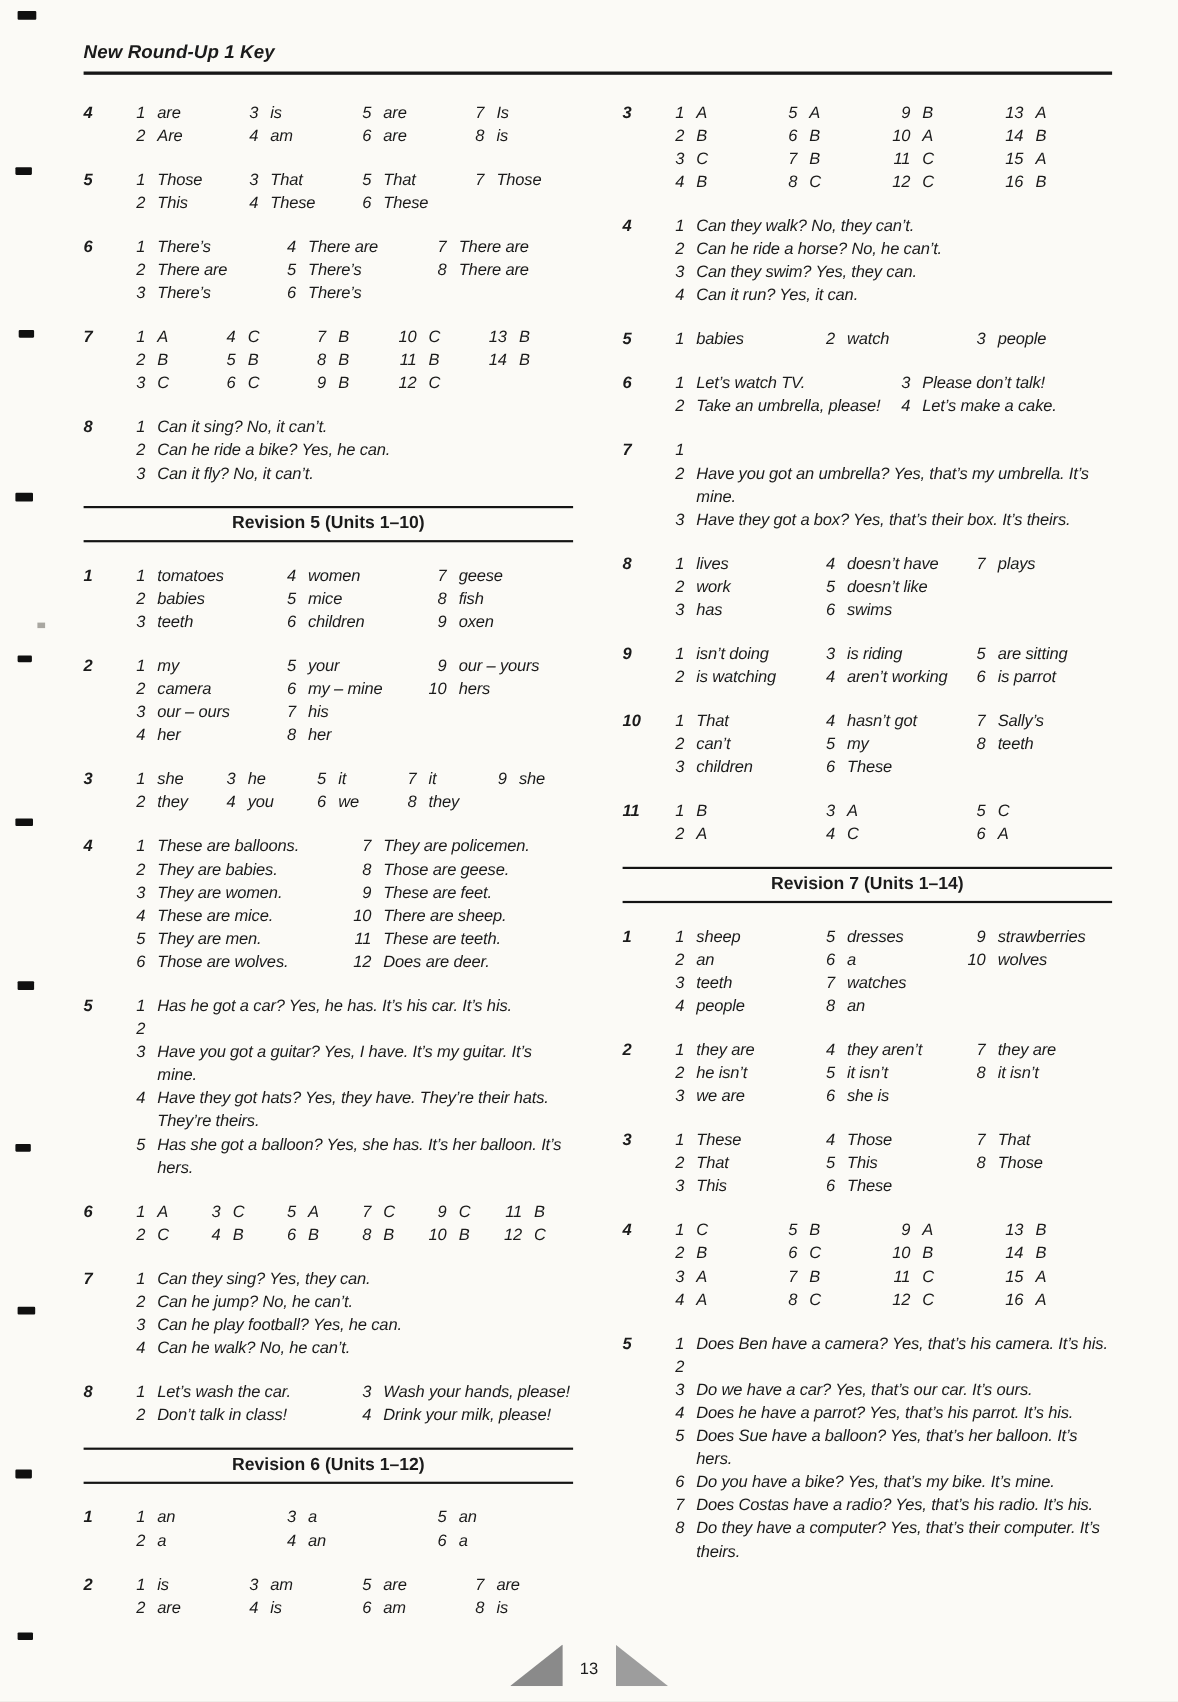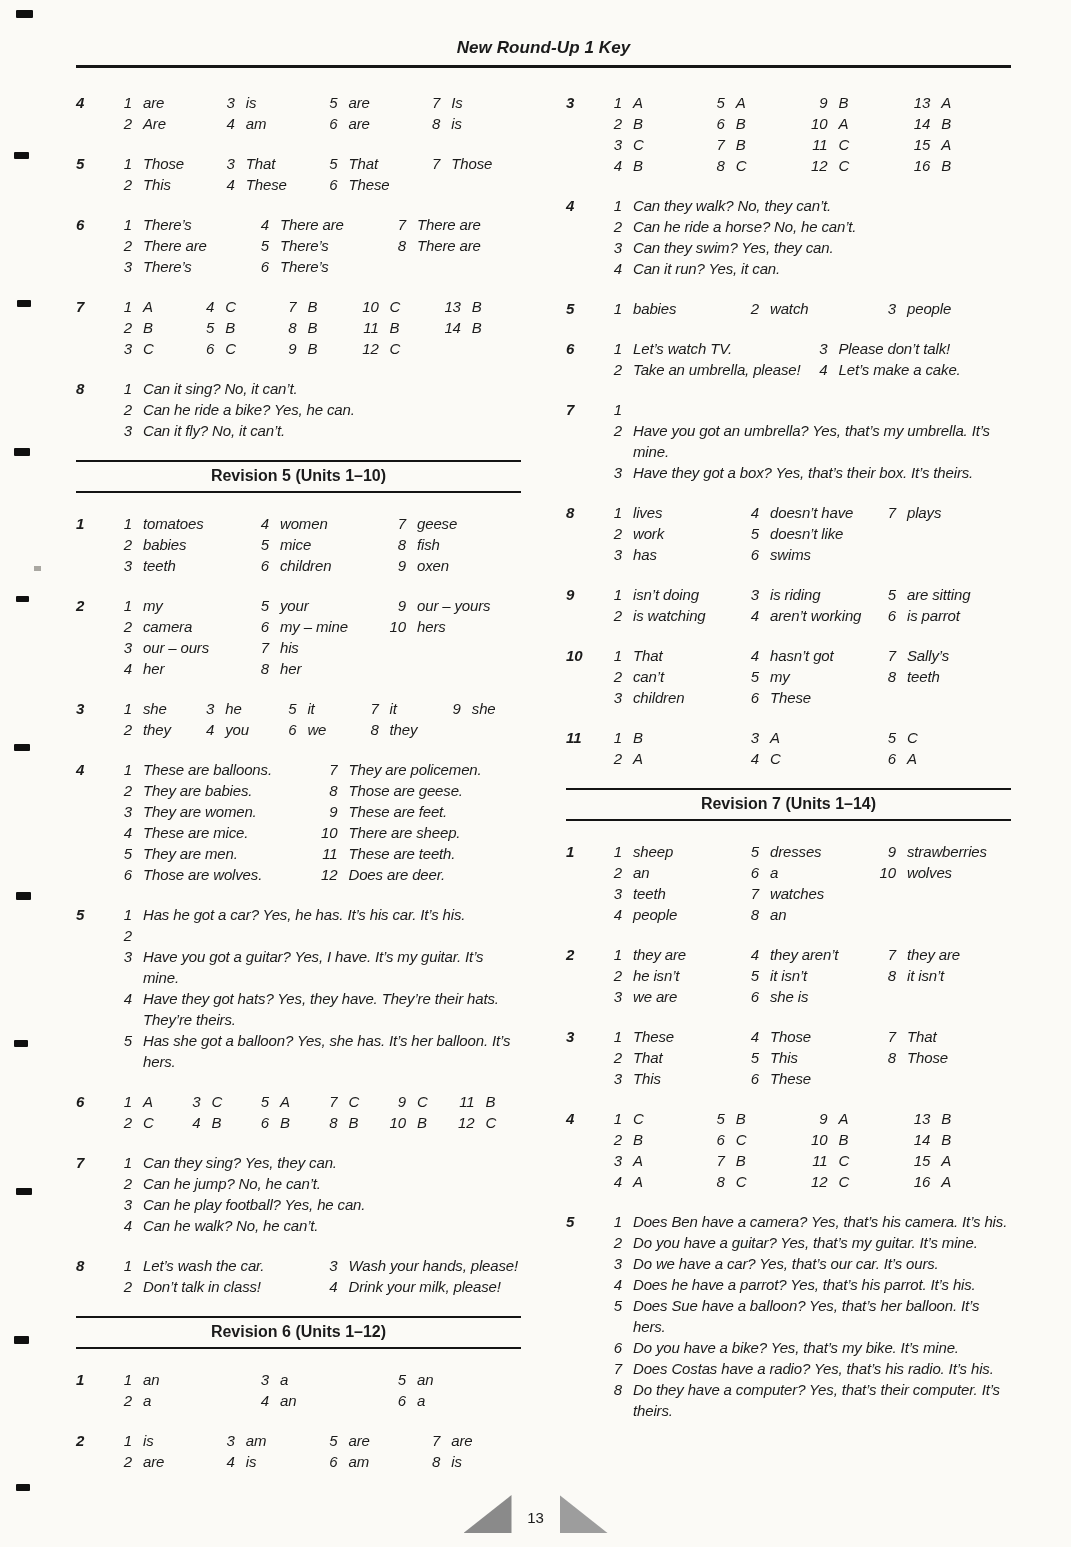--- a/index.html
+++ b/index.html
@@ -1,19 +1,19 @@
 <!DOCTYPE html>
 <html><head>
 <meta charset="utf-8">
 <style>
   html,body{margin:0;padding:0;}
   body{background:#d9d7d1;font-family:"Liberation Sans",sans-serif;}
   .page{position:relative;width:1071px;height:1547px;margin:0 auto;background:#fbfaf6;color:#1b1b1b;overflow:hidden;}
   .content{padding:24px 60px 0 76px;}
-  .header{text-align:center;font-weight:bold;font-style:italic;font-size:17px;letter-spacing:.1px;padding-top:14px;}
+  .header{text-align:left;font-weight:bold;font-style:italic;font-size:17px;letter-spacing:.1px;padding-top:14px;}
   .header-rule{height:3px;background:#161616;margin-top:7px;margin-bottom:24px;}
   .columns{display:flex;gap:45px;}
   .column{flex:1;min-width:0;}
   .exercise{display:flex;margin-bottom:19px;}
   .ex-num{width:34px;flex:none;font-weight:bold;font-style:italic;font-size:15px;line-height:21px;}
   .ex-body{flex:1;min-width:0;}
   .row{display:grid;line-height:21px;}
   .pair{display:flex;min-width:0;}
   .inum{width:22px;flex:none;text-align:right;margin-right:11px;font-style:italic;font-size:15px;letter-spacing:-.15px;}
   .ans{font-style:italic;font-size:15px;min-width:0;letter-spacing:-.15px;}
@@ -1223,21 +1223,20 @@
             <div class="ex-body">
               <div class="row" style="grid-template-columns: repeat(1, 1fr);">
                 <div class="pair">
                   <span class="inum">1</span>
                   <span class="ans">Does Ben have a camera? Yes, that’s his camera. It’s his.</span>
                 </div>
               </div>
               <div class="row" style="grid-template-columns: repeat(1, 1fr);">
                 <div class="pair">
                   <span class="inum">2</span>
-                  <span class="ans">Do you have a guitar? Yes, that’s my guitar. It’s mine.</span>
                 </div>
               </div>
               <div class="row" style="grid-template-columns: repeat(1, 1fr);">
                 <div class="pair">
                   <span class="inum">3</span>
                   <span class="ans">Do we have a car? Yes, that’s our car. It’s ours.</span>
                 </div>
               </div>
               <div class="row" style="grid-template-columns: repeat(1, 1fr);">
                 <div class="pair">

